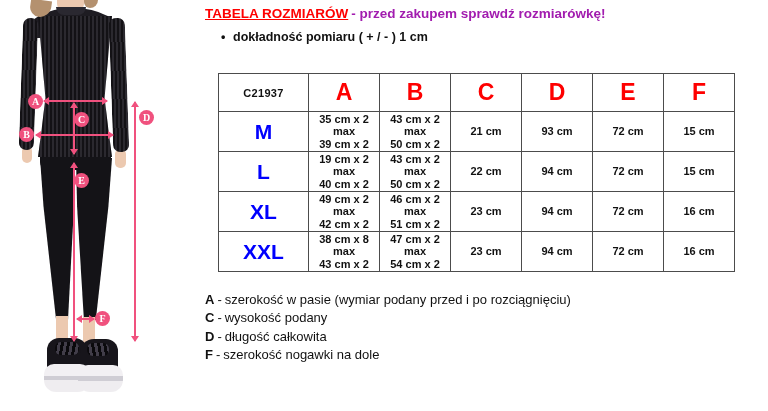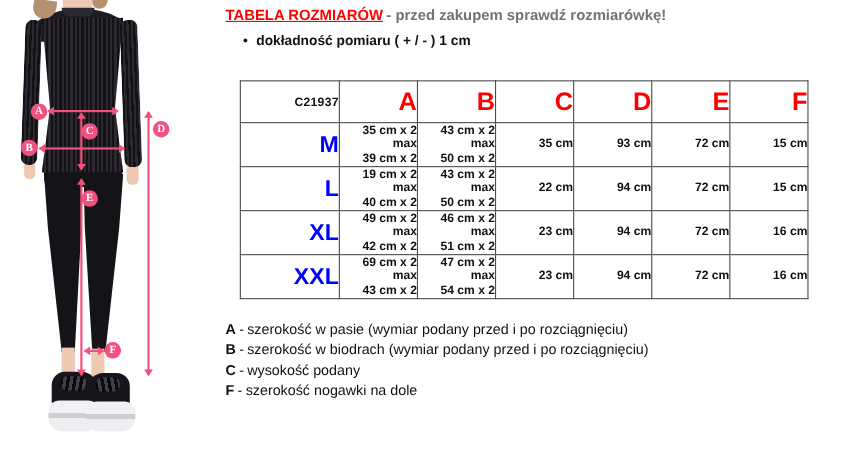--- a/index.html
+++ b/index.html
@@ -78,27 +78,27 @@
   .marker-a{left:28px;top:94px;}
   .marker-b{left:19px;top:127px;}
   .marker-c{left:74px;top:112px;}
   .marker-d{left:139px;top:110px;}
   .marker-e{left:74px;top:173px;}
   .marker-f{left:95px;top:311px;}
 
   
   .title-line{position:absolute;left:205px;top:6px;font-size:13.5px;font-weight:bold;white-space:nowrap;}
   .t-red{color:var(--red);text-decoration:underline;}
-  .t-black{color:#737373;margin-left:3px;}
+  .t-black{color:#a21caf;margin-left:3px;}
   .bullets{position:absolute;left:221px;top:28px;}
   .bullet{font-size:12.5px;font-weight:bold;line-height:18px;position:relative;padding-left:12px;white-space:nowrap;}
   .bullet::before{content:"\2022";position:absolute;left:0;}
 
   table.size-table{position:absolute;left:218px;top:73px;border-collapse:collapse;table-layout:fixed;}
-  .size-table th,.size-table td{border:1px solid var(--border);text-align:right;vertical-align:middle;padding:0;}
+  .size-table th,.size-table td{border:1px solid var(--border);text-align:center;vertical-align:middle;padding:0;}
   .code-cell{width:90px;height:38px;font-size:11px;font-weight:bold;letter-spacing:.3px;}
   .col-letter{width:71px;color:var(--red);font-size:23px;font-weight:bold;}
   .size-table tbody tr{height:40px;}
   .size-cell{color:var(--blue);font-size:21px;font-weight:bold;}
   .cell{font-size:11px;font-weight:bold;line-height:12.5px;}
   .cell .ln{display:block;}
 
   .legend{position:absolute;left:205px;top:291px;font-size:13px;}
   .legend-line{line-height:18.4px;white-space:nowrap;}
   .lg-letter{font-weight:bold;}
@@ -171,21 +171,21 @@
         <td class="cell">
           <span class="ln">35 cm x 2</span>
           <span class="ln">max</span>
           <span class="ln">39 cm x 2</span>
         </td>
         <td class="cell">
           <span class="ln">43 cm x 2</span>
           <span class="ln">max</span>
           <span class="ln">50 cm x 2</span>
         </td>
-        <td class="cell">35 cm</td>
+        <td class="cell">21 cm</td>
         <td class="cell">93 cm</td>
         <td class="cell">72 cm</td>
         <td class="cell">15 cm</td>
       </tr>
       <tr>
         <td class="size-cell">L</td>
         <td class="cell">
           <span class="ln">19 cm x 2</span>
           <span class="ln">max</span>
           <span class="ln">40 cm x 2</span>
@@ -213,35 +213,35 @@
           <span class="ln">51 cm x 2</span>
         </td>
         <td class="cell">23 cm</td>
         <td class="cell">94 cm</td>
         <td class="cell">72 cm</td>
         <td class="cell">16 cm</td>
       </tr>
       <tr>
         <td class="size-cell">XXL</td>
         <td class="cell">
-          <span class="ln">69 cm x 2</span>
+          <span class="ln">38 cm x 8</span>
           <span class="ln">max</span>
           <span class="ln">43 cm x 2</span>
         </td>
         <td class="cell">
           <span class="ln">47 cm x 2</span>
           <span class="ln">max</span>
           <span class="ln">54 cm x 2</span>
         </td>
         <td class="cell">23 cm</td>
         <td class="cell">94 cm</td>
         <td class="cell">72 cm</td>
         <td class="cell">16 cm</td>
       </tr>
     </tbody>
 </table>
 
 <div class="legend">
     <div class="legend-line"><span class="lg-letter">A</span><span class="lg-sep">-</span><span class="lg-text">szerokość w pasie (wymiar podany przed i po rozciągnięciu)</span></div>
-    <div class="legend-line"><span class="lg-letter">B</span><span class="lg-sep">-</span><span class="lg-text">szerokość w biodrach (wymiar podany przed i po rozciągnięciu)</span></div>
     <div class="legend-line"><span class="lg-letter">C</span><span class="lg-sep">-</span><span class="lg-text">wysokość podany</span></div>
+    <div class="legend-line"><span class="lg-letter">D</span><span class="lg-sep">-</span><span class="lg-text">długość całkowita</span></div>
     <div class="legend-line"><span class="lg-letter">F</span><span class="lg-sep">-</span><span class="lg-text">szerokość nogawki na dole</span></div>
   </div>
 
 </body></html>

